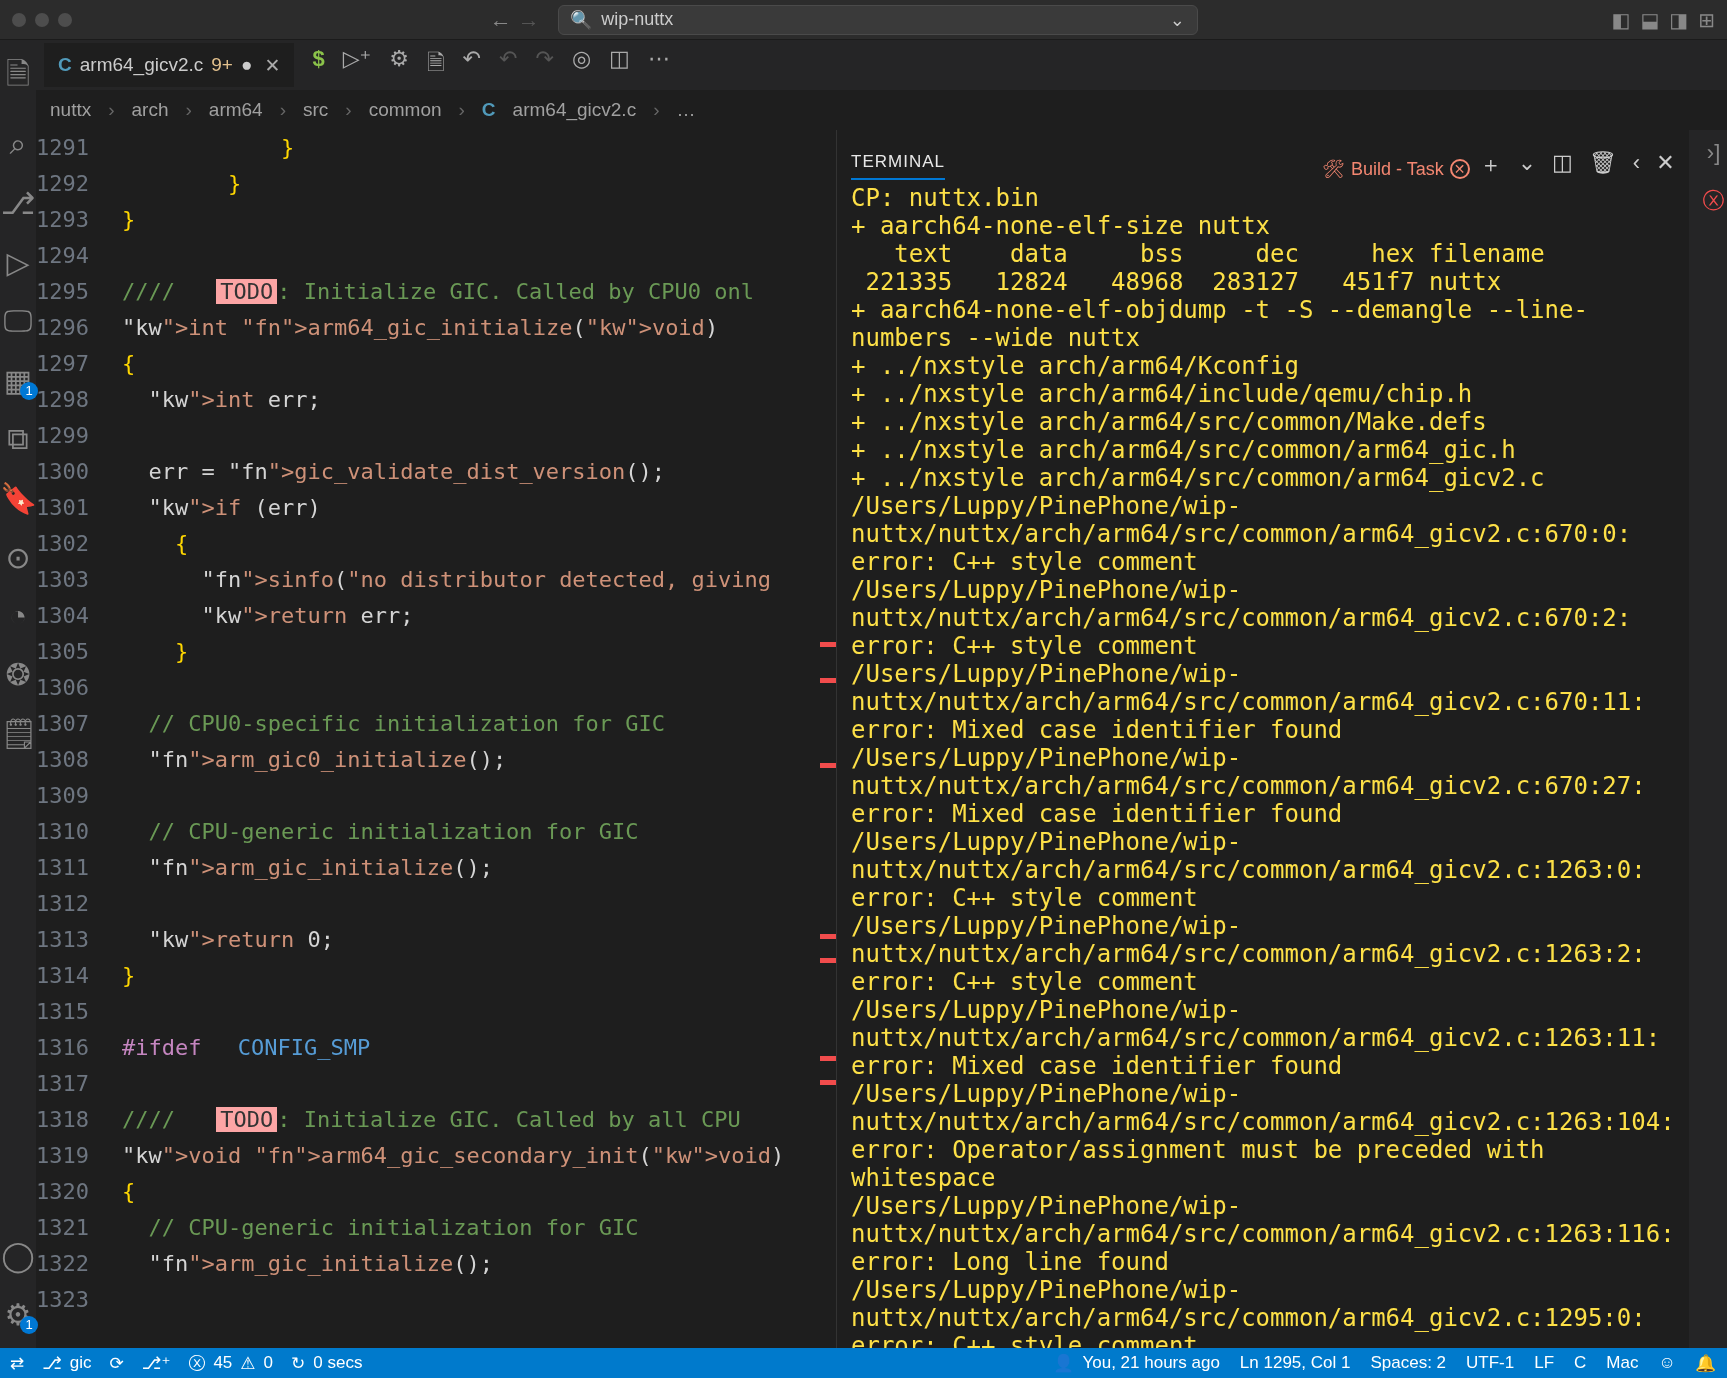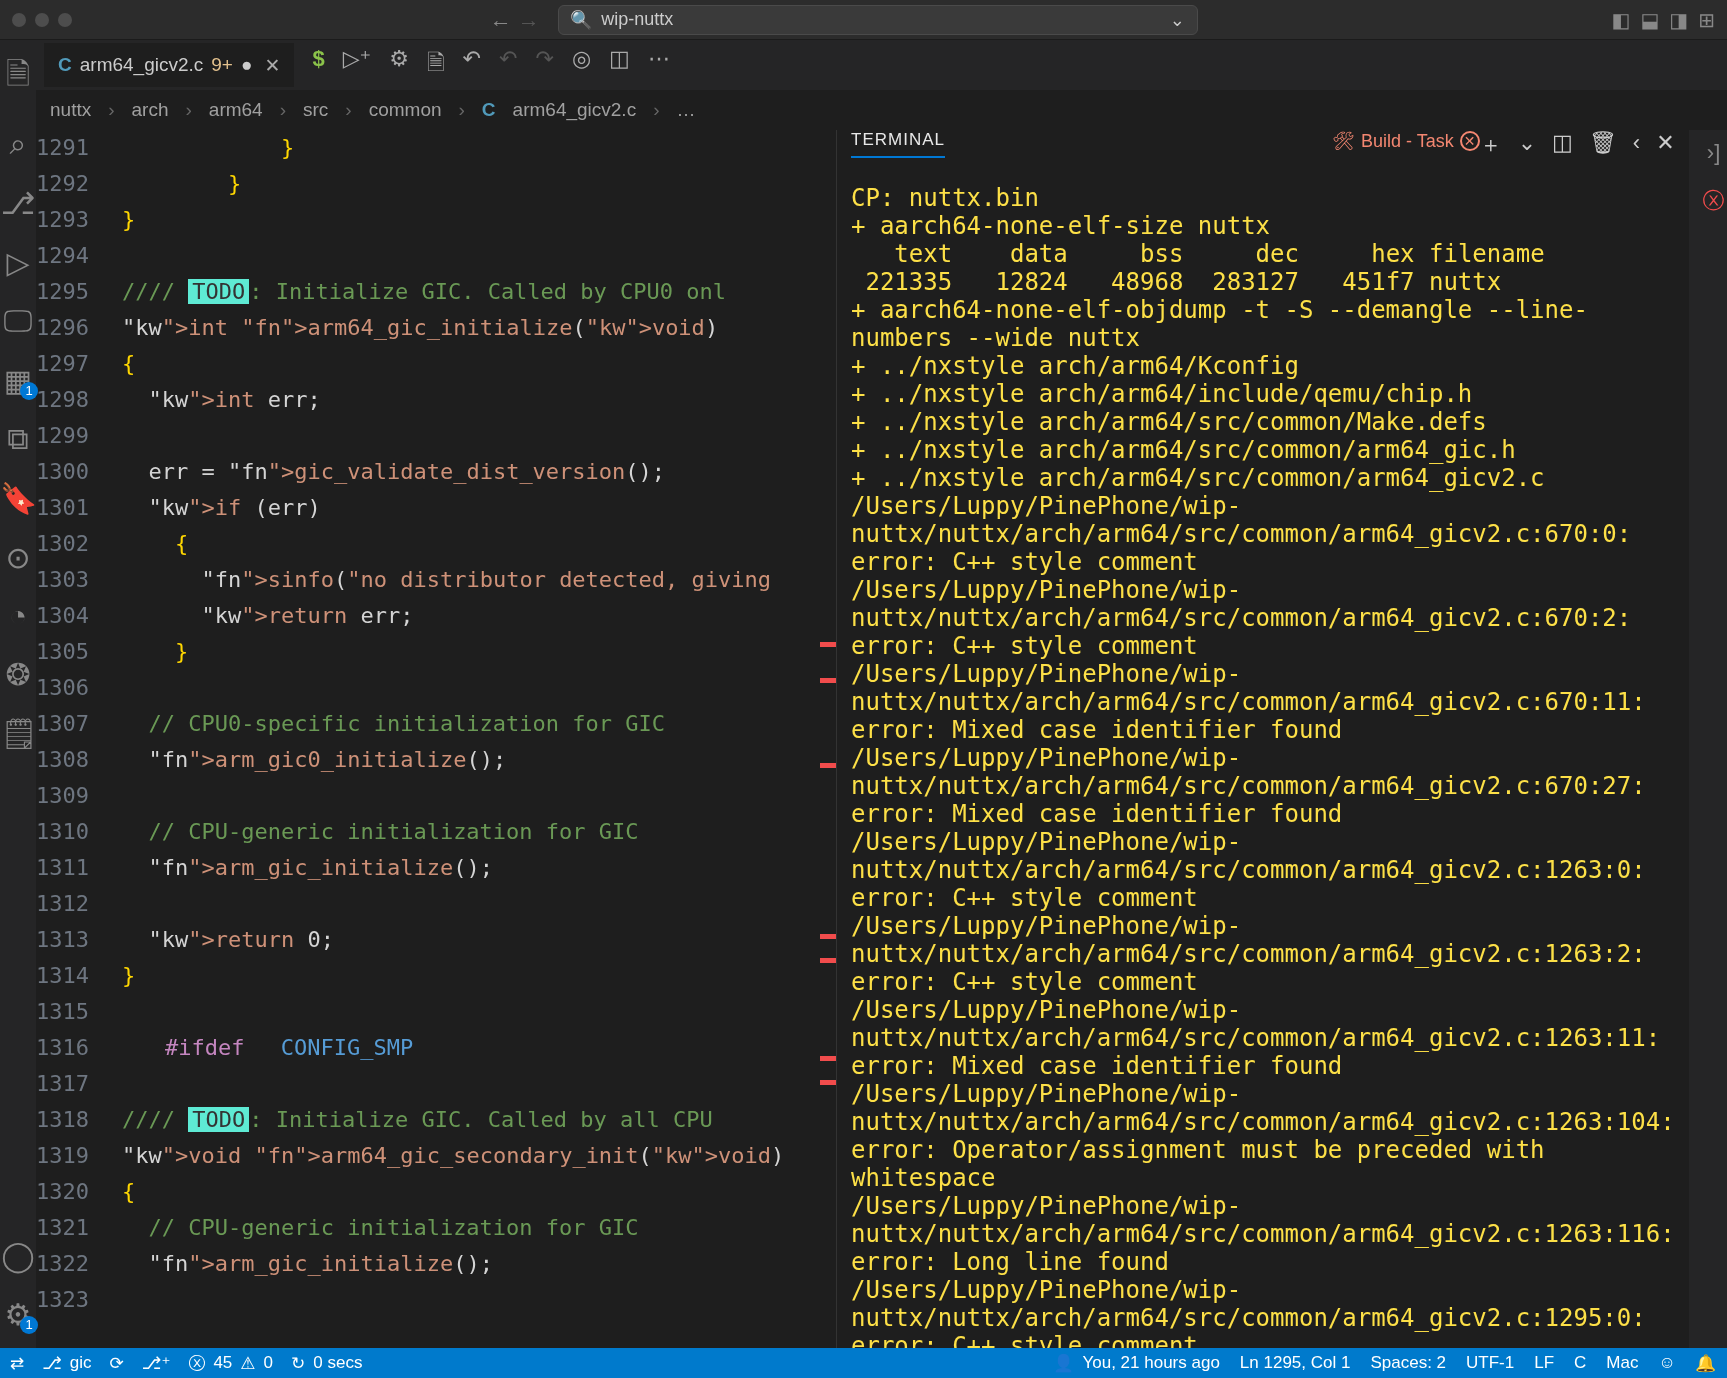--- a/index.html
+++ b/index.html
@@ -68,28 +68,28 @@
 .tab-actions { margin-left: 14px; display:flex; gap:18px; color:#aaa; font-size:22px;}
 .tab-actions .dollar { color:#8bc34a; font-weight:600;}
 .breadcrumb { height:40px; display:flex; align-items:center; gap:17px; padding:0 14px; color:#a0a0a0; font-size:19px;}
 .breadcrumb .sep { color:#666; }
 .split { flex:1; display:flex; overflow:hidden; }
 .editor { flex:0 0 800px; display:flex; position:relative; overflow:hidden; font-family: Menlo, Consolas, monospace; font-size:22px; line-height:36px;}
 .gutter { width:86px; text-align:left; padding-right:18px; color:#6e7681; user-select:none;}
 .code-area { flex:1; white-space:pre; color:#d4d4d4; padding-right:10px; overflow:hidden;}
 .code-area .cm { color:#6a9955; }
 .code-area .str { color:#ce9178; }
-.code-area .pp { color:#c586c0;margin-left:43px; }
+.code-area .pp { color:#c586c0; }
 .code-area .def { color:#569cd6;margin-left:23px; }
-.code-area .todo { background:#5eead4; color:#333; padding:0 4px;}
+.code-area .todo { background:#fca5a5; color:#333; padding:0 4px;margin-left:28px;}
 .code-area .brace { color:#ffd700;}
 .err-stripe { position:absolute; right:0; width:18px; top:0; bottom:0; }
 .err-tick { position:absolute; right:0; width:16px; height:5px; background:#f14c4c;}
 .panel { flex:1; display:flex; flex-direction:column; background:#1e1e1e; border-left:1px solid #333;}
-.panel-head { height:50px; display:flex; align-items:flex-start; padding:0 14px; color:#ccc; font-size:17px;}
+.panel-head { height:50px; display:flex; align-items:flex-end; padding:0 14px; gap:10px; color:#ccc; font-size:17px;}
 .panel-head .title { letter-spacing:1px; color:#e8e8e8; border-bottom:2px solid #0078d4; padding-bottom:6px;}
 .panel-head .spacer { flex:1; }
 .panel-head .task { color:#f48771; display:flex; align-items:center; gap:6px; font-size:18px;}
 .panel-head .task .xcirc { border:2px solid #f48771; border-radius:50%; width:20px; height:20px; text-align:center; line-height:17px; font-size:14px;}
 .panel-head .icons { display:flex; gap:16px; color:#ccc; font-size:22px;}
 .term-body { flex:1; padding:4px 14px; font-family:Menlo,Consolas,monospace; font-size:24px; line-height:28px; color:#fde047; white-space:pre-wrap; overflow:hidden;}
 .right-rail { width:50px; background:#252526; display:flex; flex-direction:column; align-items:center; padding-top:10px; gap:20px; color:#888; font-size:22px;}
 .right-rail .err-circ { color:#f14c4c;}
 .statusbar {
   height:30px; background:#007acc; color:#fff; display:flex; align-items:center;

